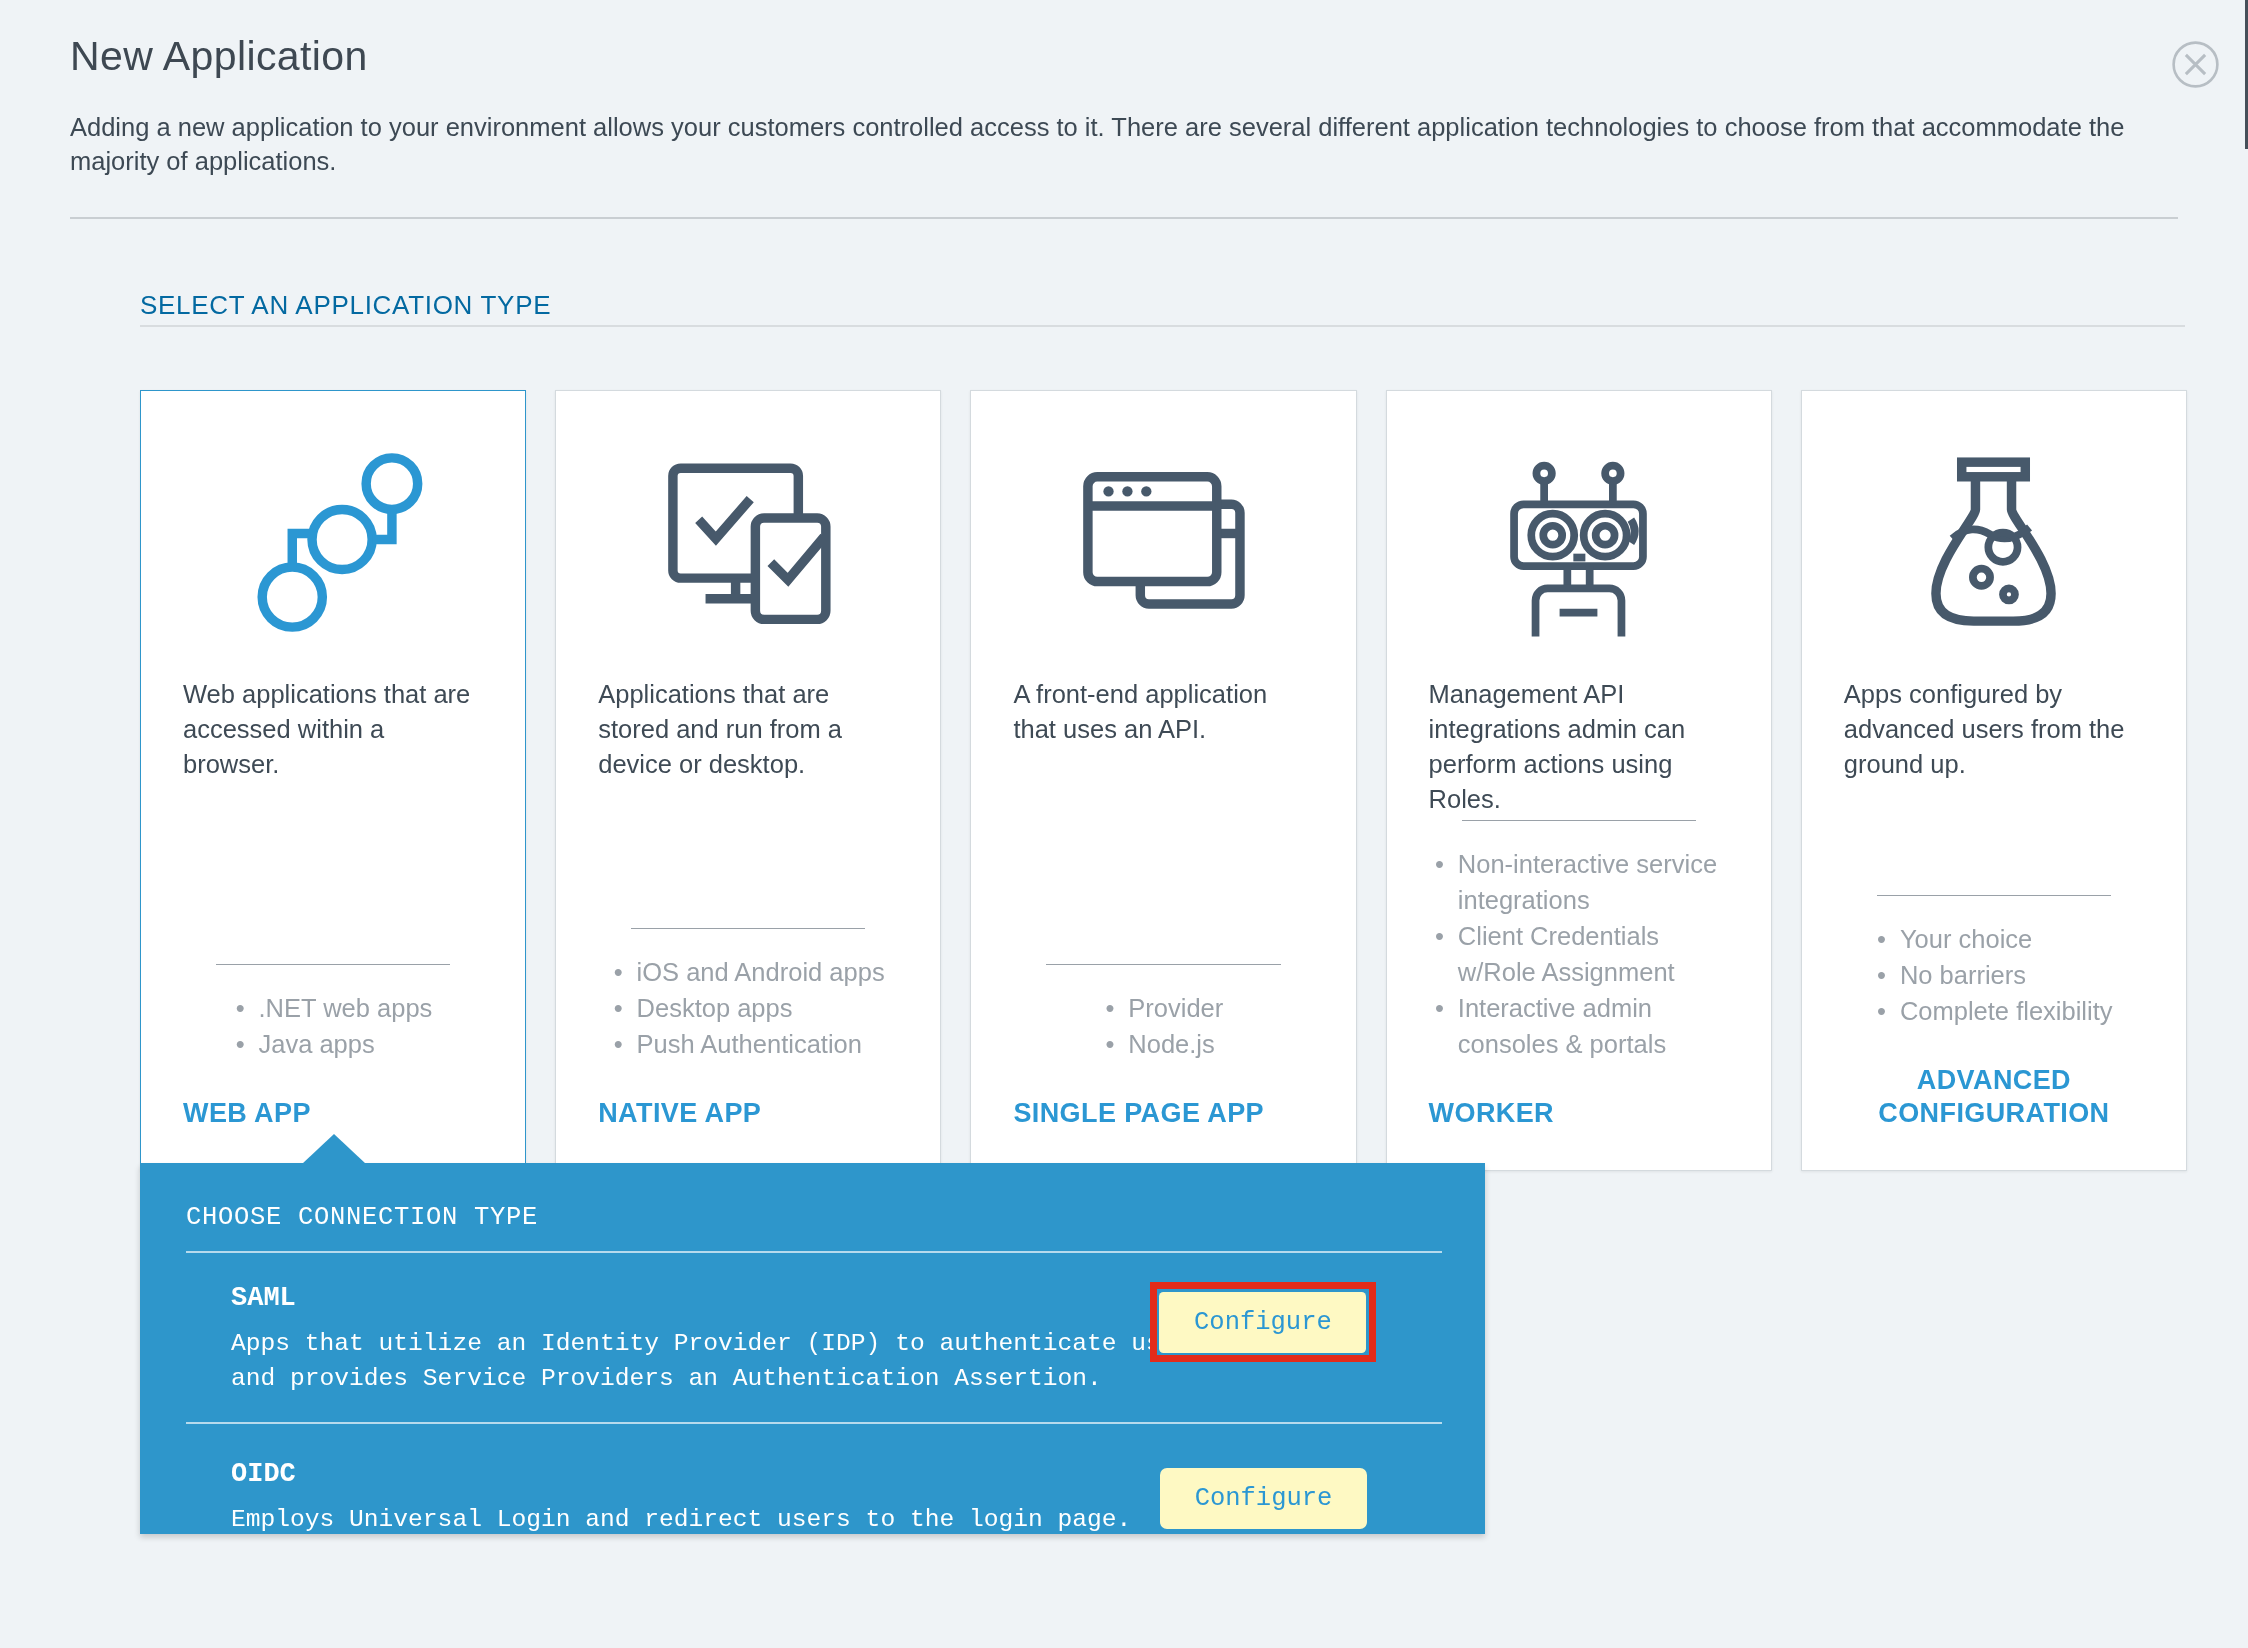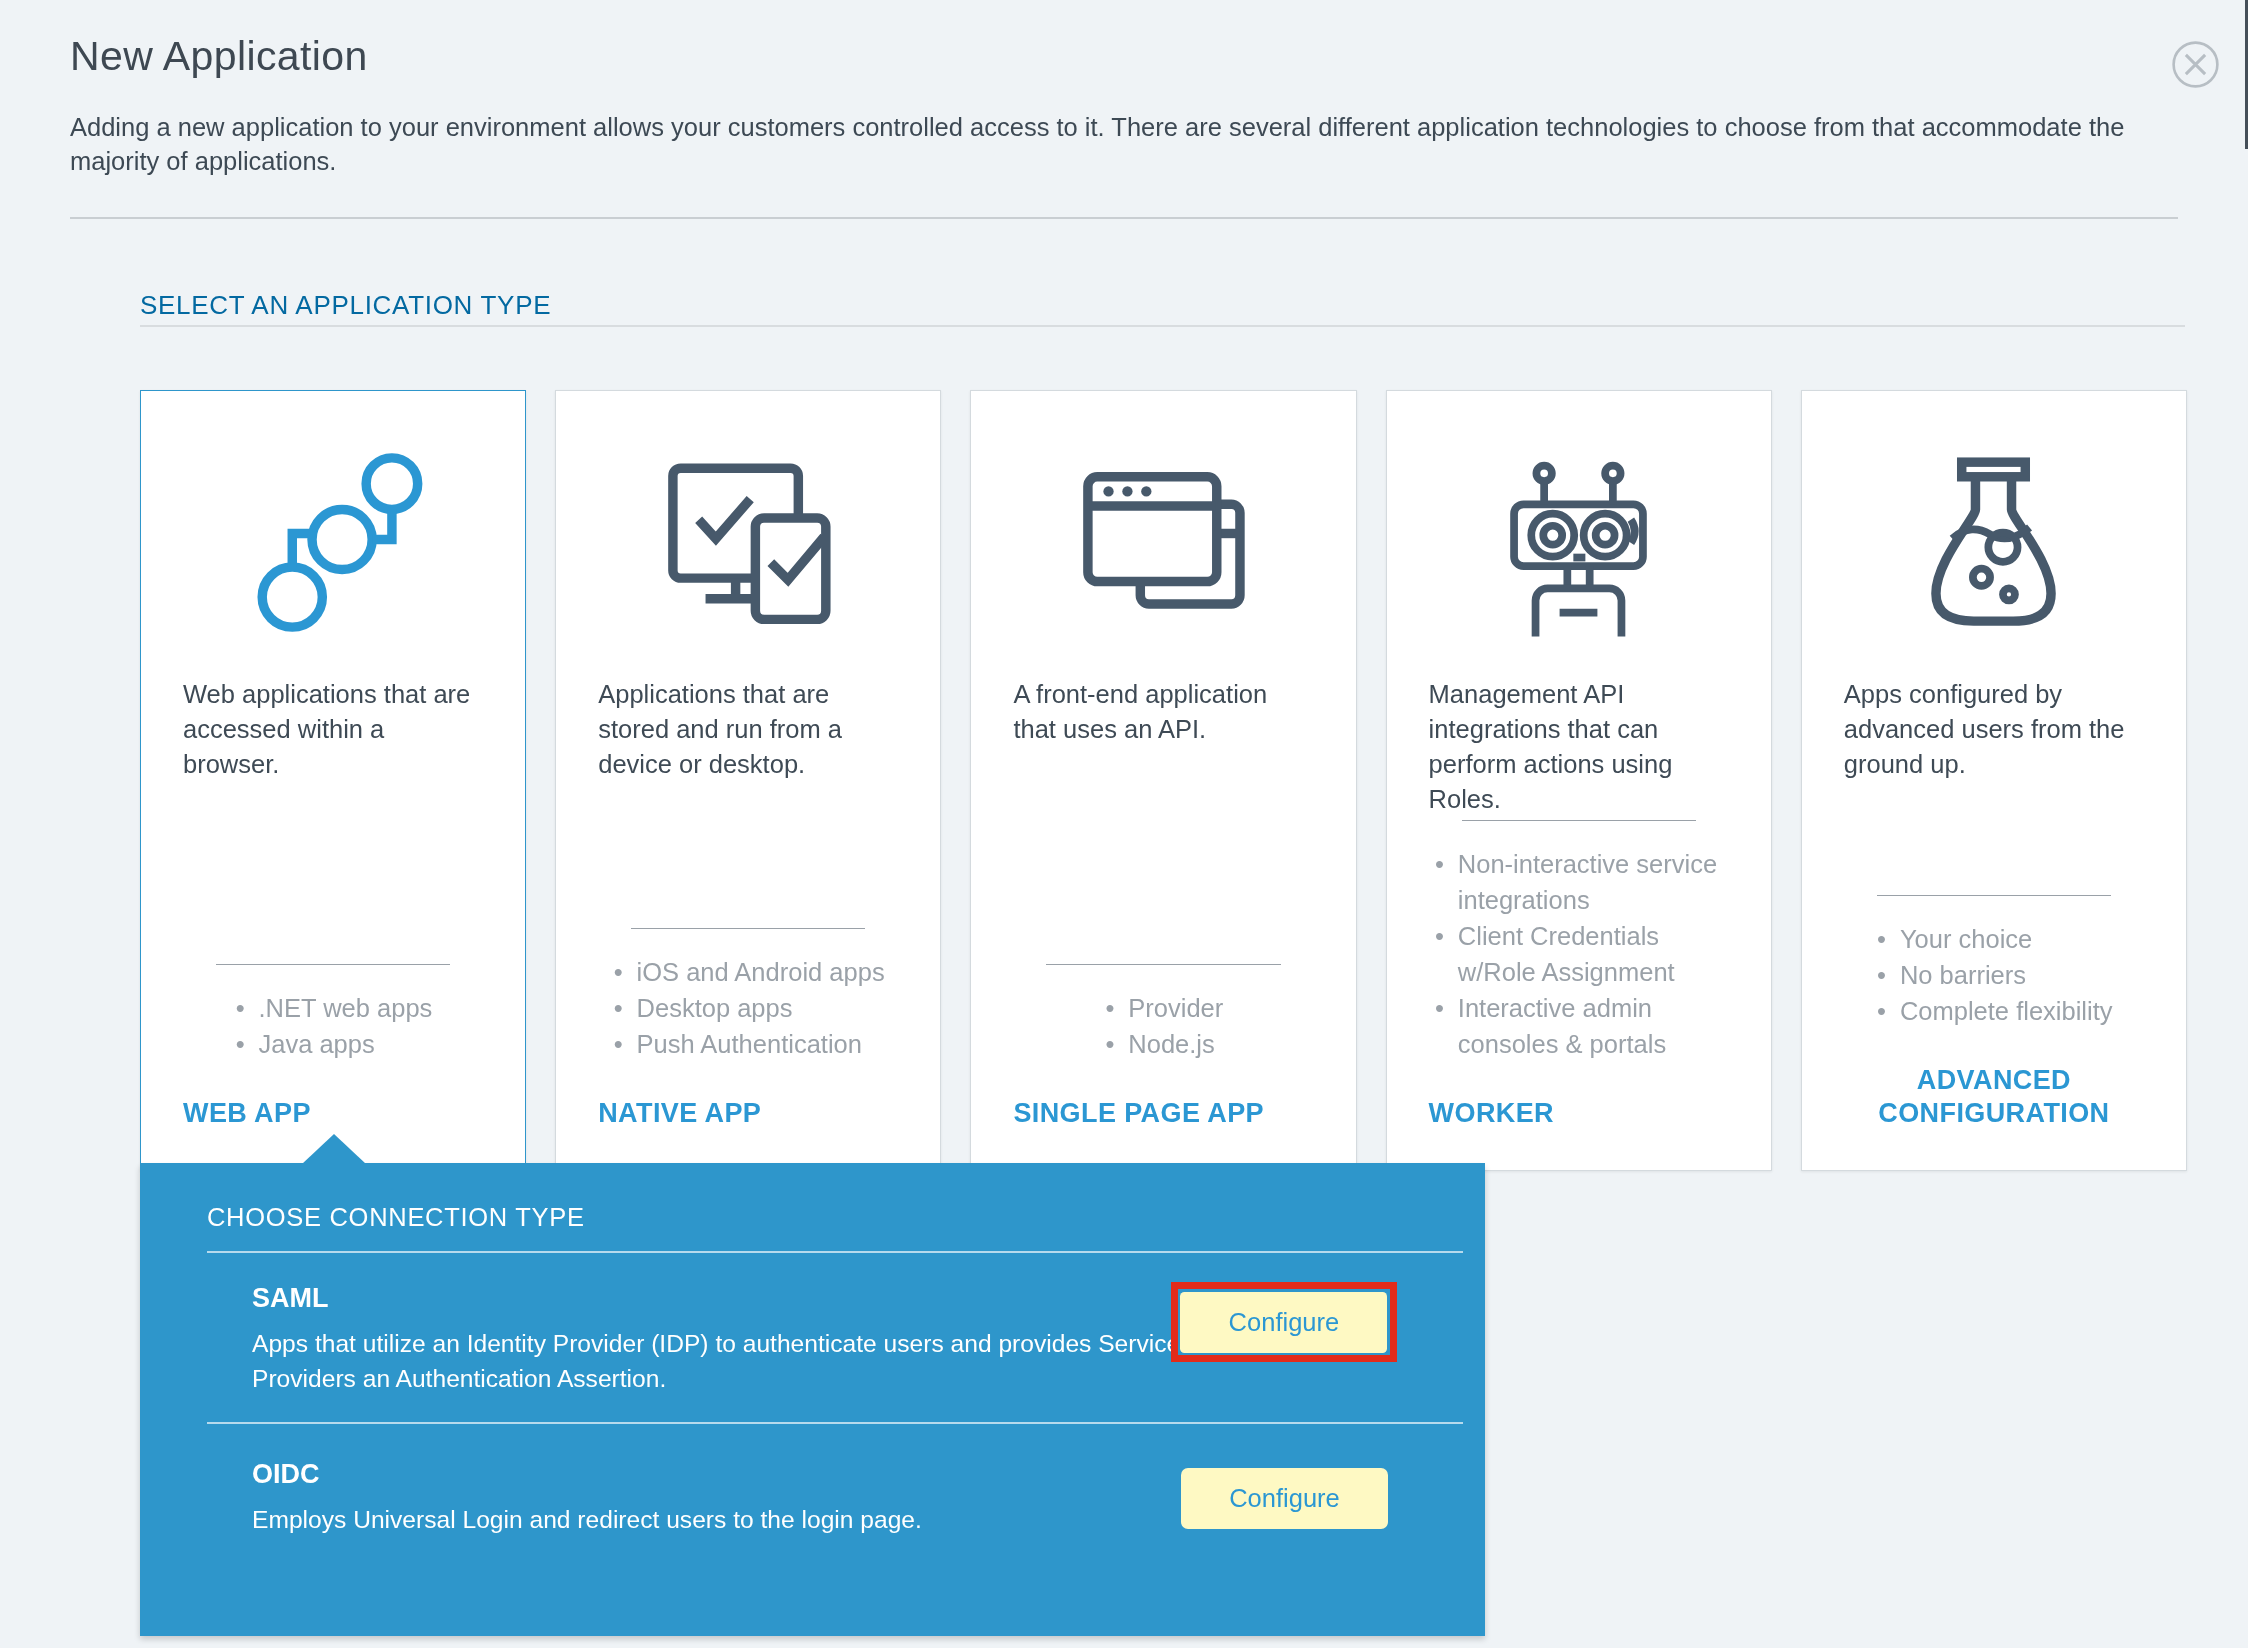--- a/index.html
+++ b/index.html
@@ -68,23 +68,24 @@
   .card-bullets li { position:relative; padding-left:24.6px; }
   .card-bullets li::before { content:"•"; position:absolute; left:1.8px; }
   .card-label {
     text-align:left; font-size:27px; font-weight:bold; color:#2b97d3;
     line-height:33px; margin-bottom:40px; letter-spacing:0.4px;
   }
   .card:nth-child(5) .card-label { text-align:center; }
 
   
   .panel {
-    position:absolute; left:140px; top:1163px; width:1345px; height:473px;
+    position:absolute; left:140px; top:1163px; width:1345px; height:371px;
     background:#2e96cb; box-shadow:0 3.5px 6.1px rgba(0,0,0,0.18);
-    padding:40px 0 0 67px;
+    padding:40px 0 0 46px;
+    font-family:Liberation Mono, monospace;
   }
   .panel-caret {
     position:absolute; top:-29px; left:162px;
     width:0; height:0;
     border-left:32px solid transparent; border-right:32px solid transparent;
     border-bottom:30px solid #2e96cb;
   }
   .panel-title {
     color:#ffffff; font-size:25.5px; letter-spacing:0.7px; margin-bottom:19.3px;
   }
@@ -210,21 +211,21 @@
             <circle cx="141" cy="98" r="11"></circle>
       <path d="M104 124 h14"></path>
             <path d="M171 80 c6 9 6 18 0 27"></path>
       <path d="M97 134 v26"></path>
             <path d="M123 134 v26"></path>
       <path d="M60 216 v-42 a14 14 0 0 1 14 -14 h72 a14 14 0 0 1 14 14 v42"></path>
       <path d="M88 188 h44"></path>
           </g>
         </svg>
       </div>
-      <div class="card-desc">Management API integrations that can perform actions using Roles.</div>
+      <div class="card-desc">Management API integrations admin can perform actions using Roles.</div>
       <div class="card-bottom">
         <div class="card-divider"></div>
         <ul class="card-bullets">
           <li>Non-interactive service integrations</li>
           <li>Client Credentials w/Role Assignment</li>
           <li>Interactive admin consoles &amp; portals</li>
         </ul>
         <div class="card-label">WORKER</div>
       </div>
     </div>

